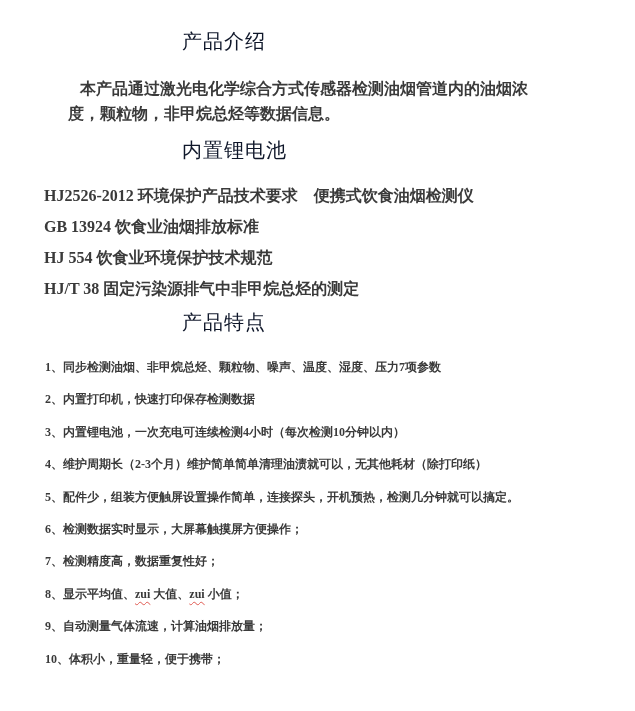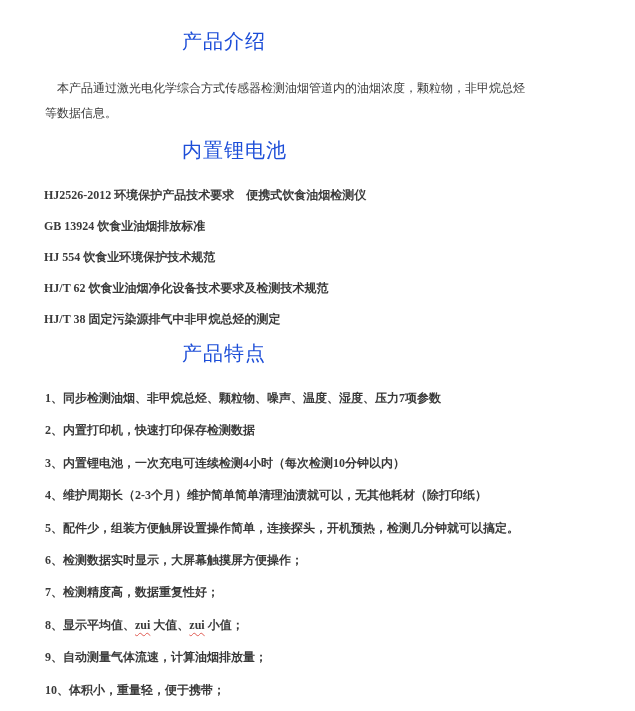--- a/index.html
+++ b/index.html
@@ -12,38 +12,38 @@
     color:#3a3a3a;
     -webkit-font-smoothing:none;
   }
   .heading{
     margin:0;
     padding-left:182px;
     font-size:20px;
     line-height:22px;
     font-weight:normal;
     letter-spacing:1px;
-    color:#1d4ed8;
+    color:#0f172a;
   }
   .h-intro{padding-top:30px;}
   .h-standards{margin-top:13px;}
   .h-features{margin-top:7px;}
   .para{
-    margin:24px 0 0 45px;
+    margin:24px 0 0 68px;
     width:482px;
-    font-size:12px;
-    font-weight:normal;
+    font-size:16px;
+    font-weight:bold;
     line-height:25px;
     text-indent:12px;
   }
   ul{list-style:none;margin:0;padding:0;}
   .standards{
     margin-top:19px;
     padding-left:44px;
-    font-size:12px;
+    font-size:16px;
     font-weight:bold;
   }
   .standards li{height:31px;line-height:31px;white-space:nowrap;}
   .features{
     margin-top:18px;
     padding-left:45px;
     font-size:12px;
     font-weight:bold;
   }
   .features li{height:32.4px;line-height:32.4px;white-space:nowrap;}
@@ -63,21 +63,20 @@
   <h2 class="heading h-intro">产品介绍</h2>
 
   <p class="para">本产品通过激光电化学综合方式传感器检测油烟管道内的油烟浓度，颗粒物，非甲烷总烃等数据信息。</p>
 
   <h2 class="heading h-standards">内置锂电池</h2>
 
   <ul class="standards">
     <li>HJ2526-2012 环境保护产品技术要求　便携式饮食油烟检测仪</li>
     <li>GB 13924 饮食业油烟排放标准</li>
     <li>HJ 554 饮食业环境保护技术规范</li>
-    <li>HJ/T 62 饮食业油烟净化设备技术要求及检测技术规范</li>
     <li>HJ/T 38 固定污染源排气中非甲烷总烃的测定</li>
   </ul>
 
   <h2 class="heading h-features">产品特点</h2>
 
   <ul class="features">
     <li>1、同步检测油烟、非甲烷总烃、颗粒物、噪声、温度、湿度、压力7项参数</li>
     <li>2、内置打印机，快速打印保存检测数据</li>
     <li>3、内置锂电池，一次充电可连续检测4小时（每次检测10分钟以内）</li>
     <li>4、维护周期长（2-3个月）维护简单简单清理油渍就可以，无其他耗材（除打印纸）</li>

